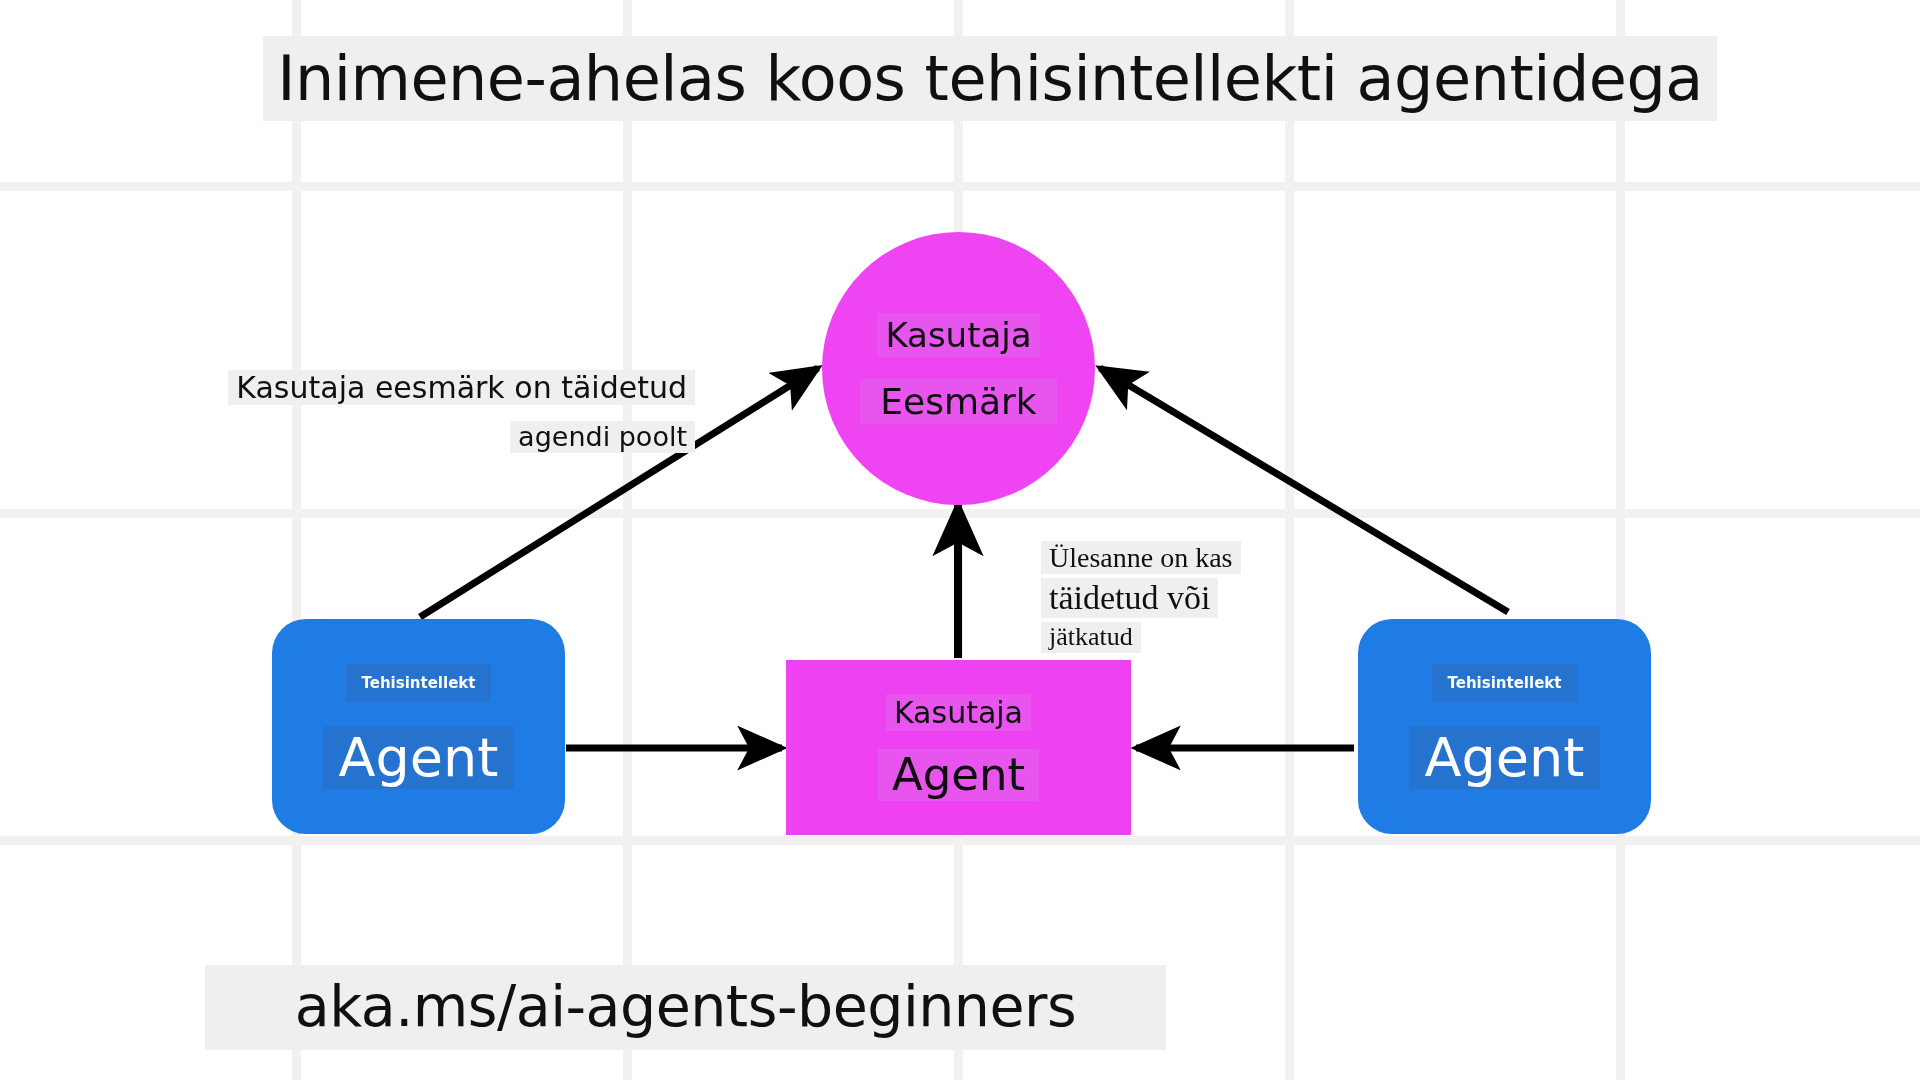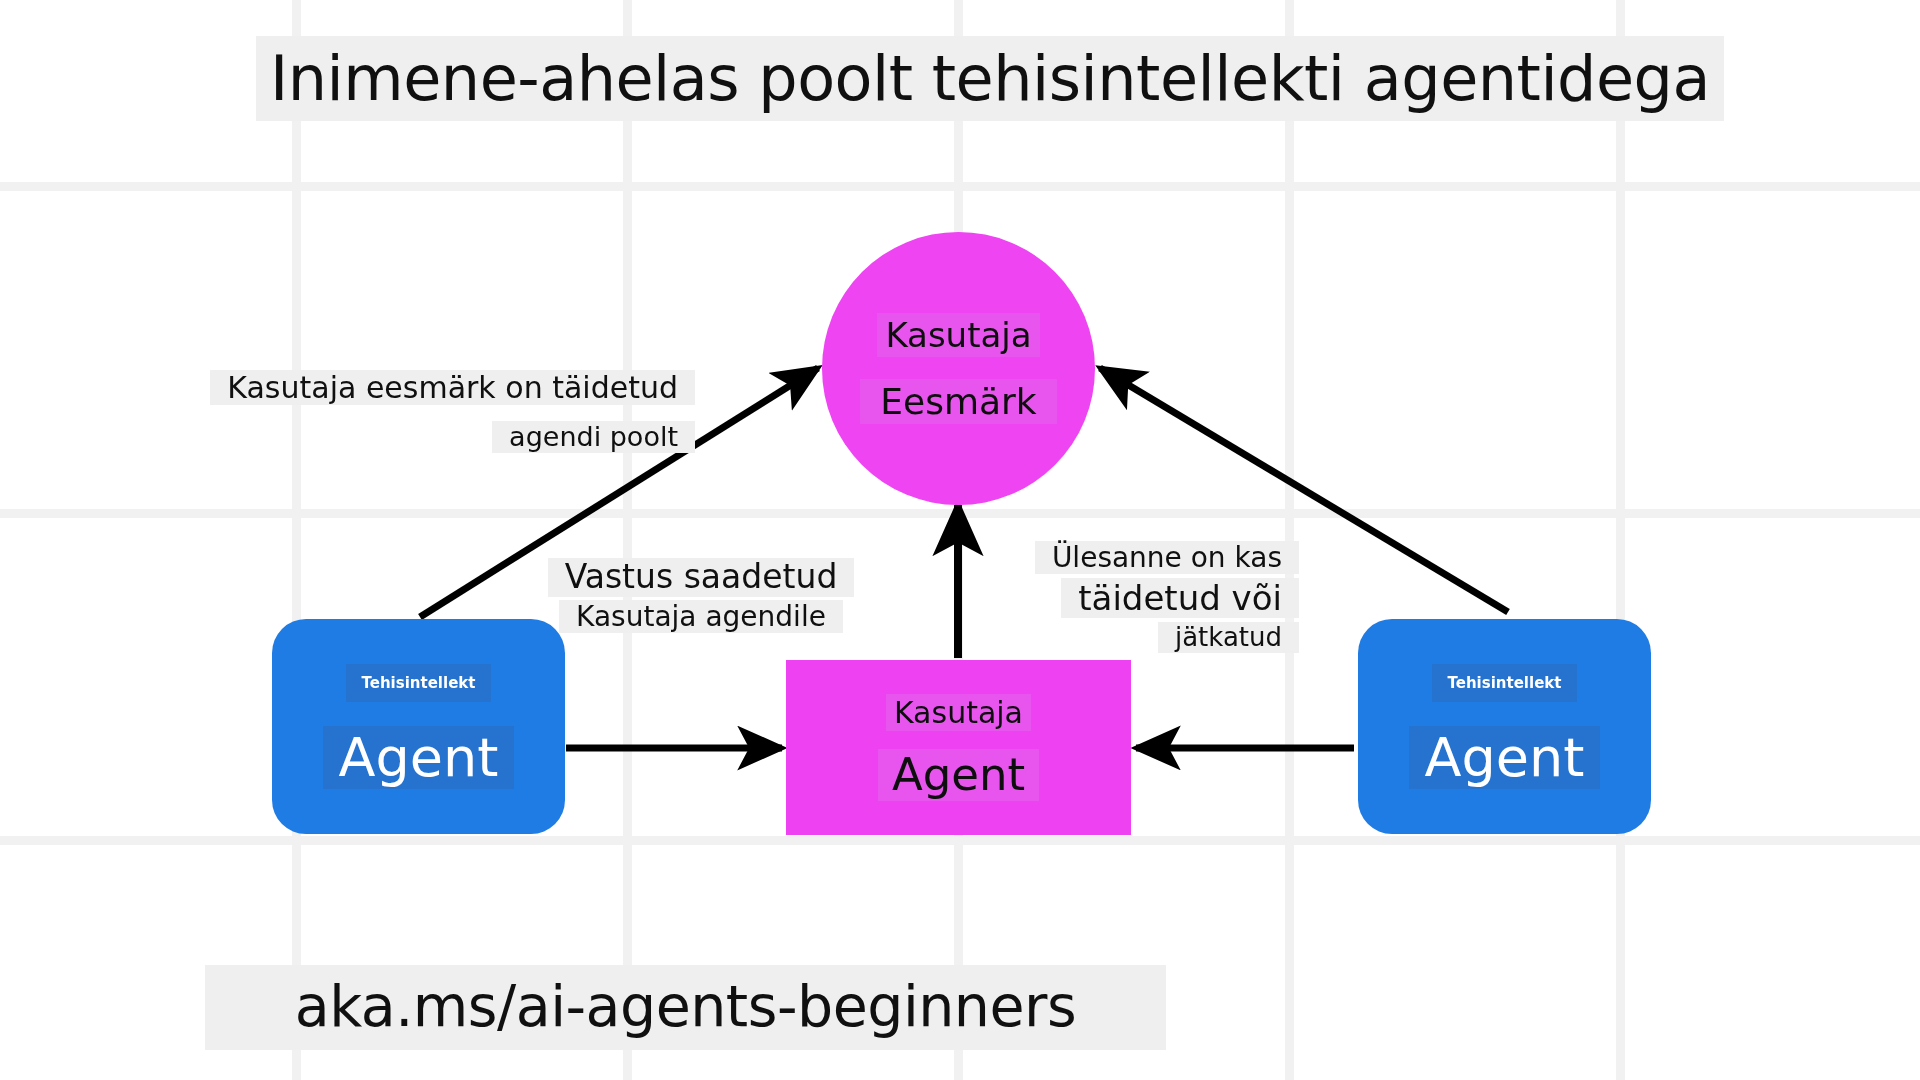--- a/index.html
+++ b/index.html
@@ -30,21 +30,21 @@
     left: 0; top: 0;
     width: 1920px;
     height: 1080px;
     pointer-events: none;
   }
 
   
   .hl {
     background: #efefef;
     display: inline-block;
-    padding: 0 17px;
+    padding: 0 8px;
     line-height: 1.18;
     white-space: nowrap;
   }
 
   
   #title {
     position: absolute;
     left: 215px;
     top: 36px;
     width: 1550px;
@@ -180,24 +180,25 @@
   #label-response-sent {
     left: 566px;
     top: 558px;
     width: 270px;
     align-items: center;
   }
   #label-response-sent .ln1 { font-size: 33px; }
   #label-response-sent .ln2 { font-size: 28px; margin-top: 3px; }
 
   #label-task-state {
-    left: 1064px;
+    left: 1041px;
     top: 541px;
     width: 235px;
-    align-items: flex-end;
+    align-items: flex-start;
+    font-family: Liberation Serif, serif;
   }
   #label-task-state .ln1 { font-size: 28px; }
   #label-task-state .ln2 { font-size: 34px; margin-top: 4px; }
   #label-task-state .ln3 { font-size: 26px; margin-top: 4px; }
 </style>
 </head>
 <body>
 
 <div id="canvas">
 
@@ -219,21 +220,21 @@
       </marker>
     </defs>
     <line x1="420" y1="617" x2="818" y2="368" stroke="#000000" stroke-width="7" marker-end="url(#ah)"></line>
     <line x1="1508" y1="612" x2="1100" y2="368" stroke="#000000" stroke-width="7" marker-end="url(#ah)"></line>
     <line x1="958" y1="658" x2="958" y2="505" stroke="#000000" stroke-width="8" marker-end="url(#ah)"></line>
     <line x1="566" y1="748" x2="782" y2="748" stroke="#000000" stroke-width="7" marker-end="url(#ah)"></line>
     <line x1="1354" y1="748" x2="1136" y2="748" stroke="#000000" stroke-width="7" marker-end="url(#ah)"></line>
   </svg>
 
   <div id="title">
-    <span class="hl">Inimene-ahelas poolt tehisintellekti agentidega</span>
+    <span class="hl">Inimene-ahelas koos tehisintellekti agentidega</span>
   </div>
 
   <div id="user-goal-circle">
     <span class="l1">Kasutaja</span>
     <span class="l2">Eesmärk</span>
   </div>
 
   <div class="agent-box" id="agent-left">
     <span class="kicker">Tehisintellekt</span>
     <span class="agent-label">Agent</span>
@@ -247,24 +248,20 @@
   <div id="user-agent-box">
     <span class="kicker">Kasutaja</span>
     <span class="agent-label">Agent</span>
   </div>
 
   <div class="edge-label" id="label-goal-fulfilled">
     <span class="hl ln1">Kasutaja eesmärk on täidetud</span>
     <span class="hl ln2">agendi poolt</span>
   </div>
 
-  <div class="edge-label" id="label-response-sent">
-    <span class="hl ln1">Vastus saadetud</span>
-    <span class="hl ln2">Kasutaja agendile</span>
-  </div>
 
   <div class="edge-label" id="label-task-state">
     <span class="hl ln1">Ülesanne on kas</span>
     <span class="hl ln2">täidetud või</span>
     <span class="hl ln3">jätkatud</span>
   </div>
 
   <div id="url">
     <span class="hl">aka.ms/ai-agents-beginners</span>
   </div>

